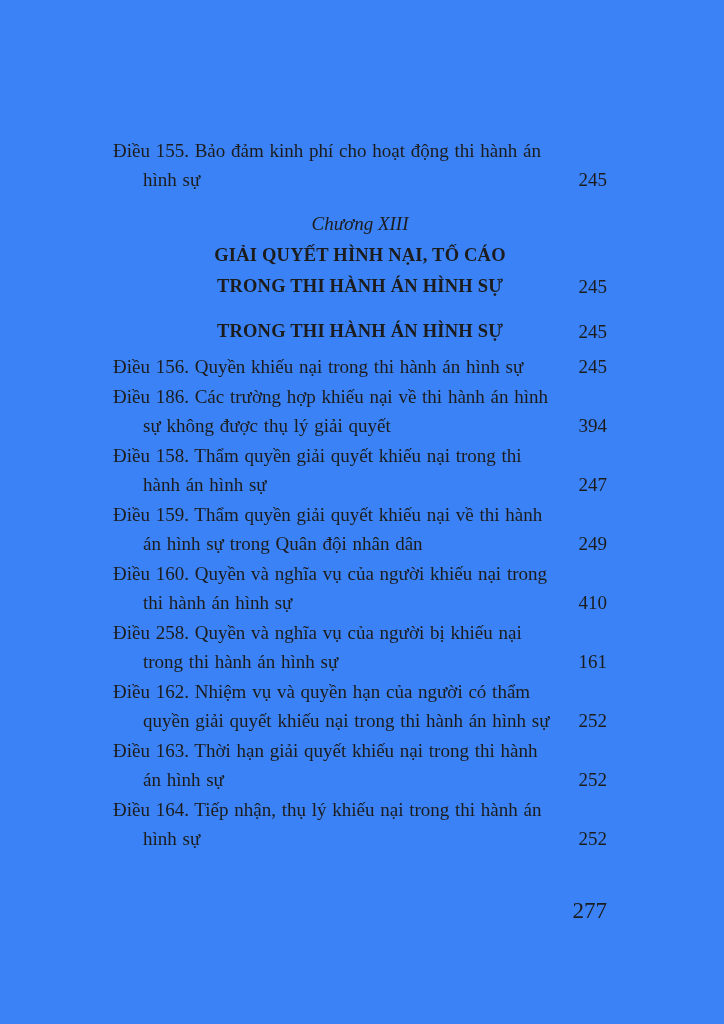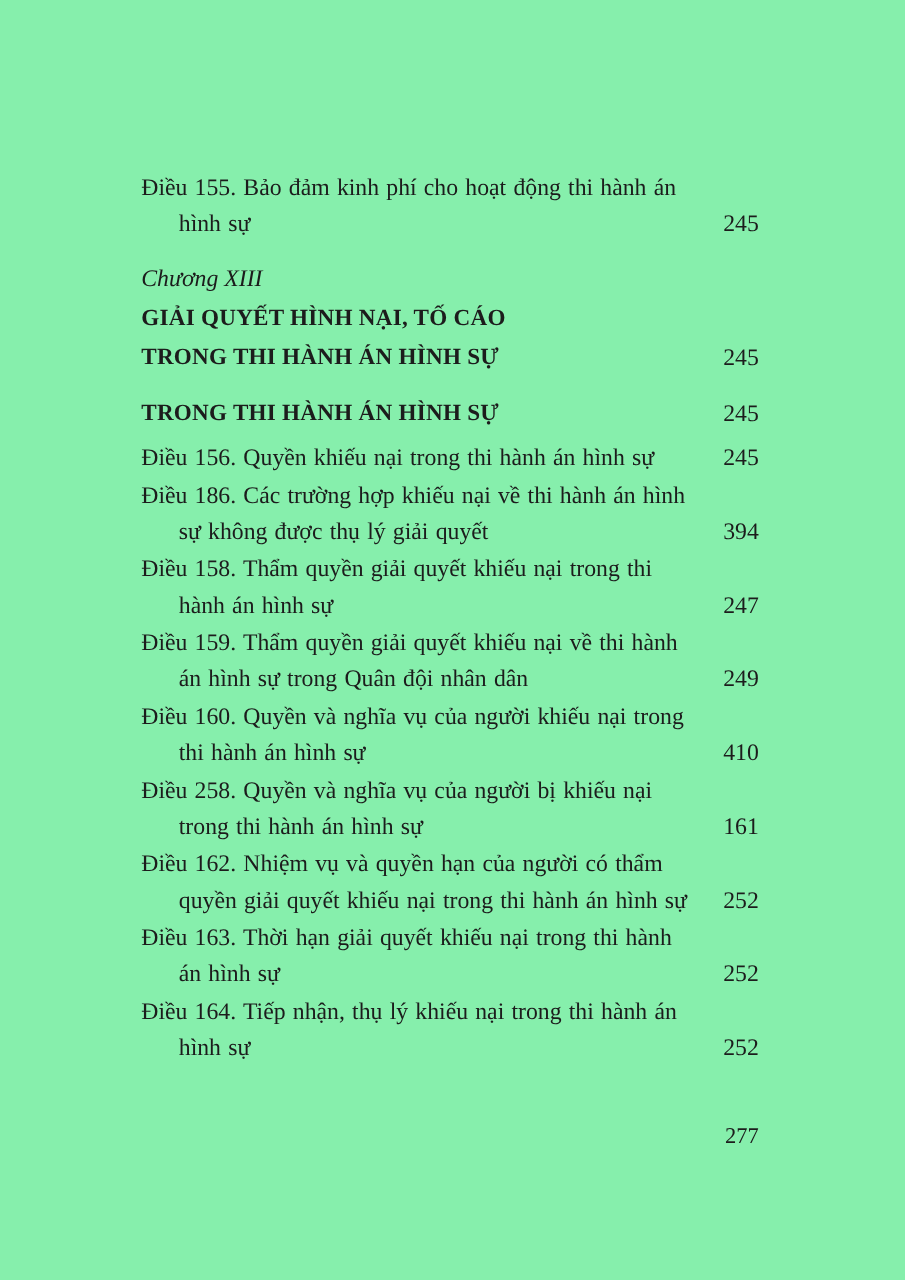--- a/index.html
+++ b/index.html
@@ -9,21 +9,21 @@
     height: 1024px;
     background: #ffffff;
     font-family: "Liberation Serif", "DejaVu Serif", serif;
     color: #1c1c1c;
   }
 
   .book-page {
     position: relative;
     width: 724px;
     height: 1024px;
-    background: #86efac;
+    background: #3b82f6;
     overflow: hidden;
   }
 
   .toc-content {
     position: absolute;
     left: 113px;
     top: 136px;
     width: 494px;
   }
 
@@ -44,21 +44,21 @@
     position: absolute;
     right: 0;
     bottom: 0;
     line-height: 29px;
     white-space: nowrap;
   }
 
   
   .heading-block {
     position: relative;
-    text-align: left;
+    text-align: center;
     font-size: 18.5px;
     line-height: 31px;
   }
   .heading-block.chapter { margin-top: 14px; }
   .heading-block.section { margin-top: 14px; margin-bottom: 5px; }
   .heading-label {
     font-style: italic;
     font-size: 19px;
     margin-bottom: 1px;
   }
@@ -73,21 +73,21 @@
     font-weight: normal;
     font-size: 19px;
     line-height: 31px;
   }
 
   
   .footer-page-number {
     position: absolute;
     top: 898px;
     right: 117px;
-    font-size: 18px;
+    font-size: 23px;
   }
 </style>
 </head>
 <body>
 
 <div class="book-page">
   <main class="toc-content">
 
     <div class="toc-entry">
       <p class="entry-text">Điều 155. Bảo đảm kinh phí cho hoạt động thi hành án hình sự</p>

